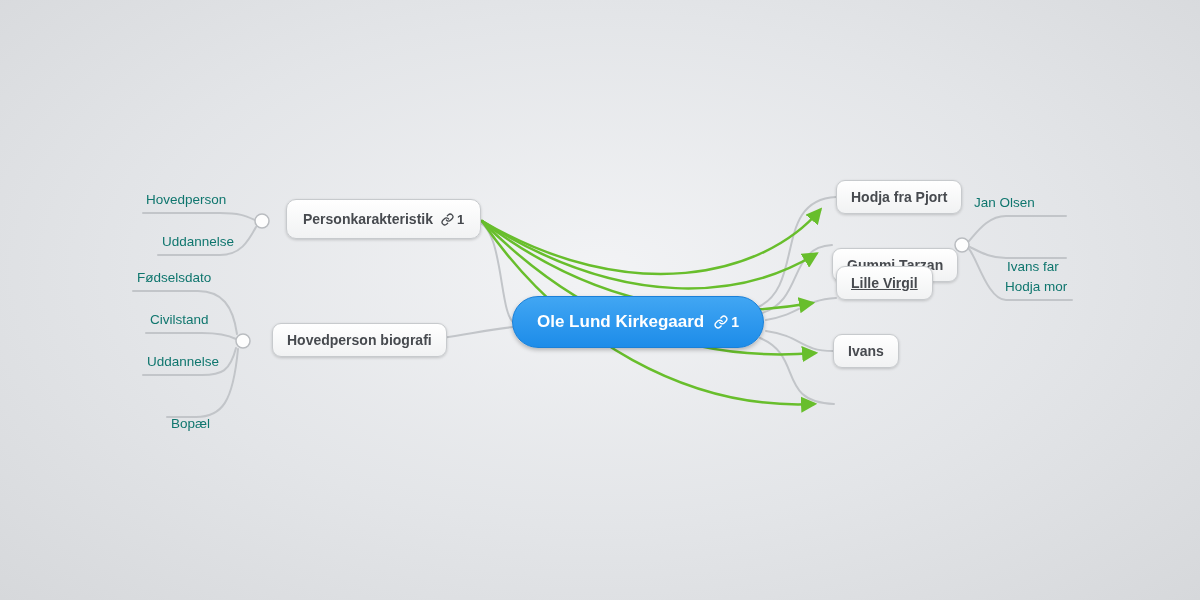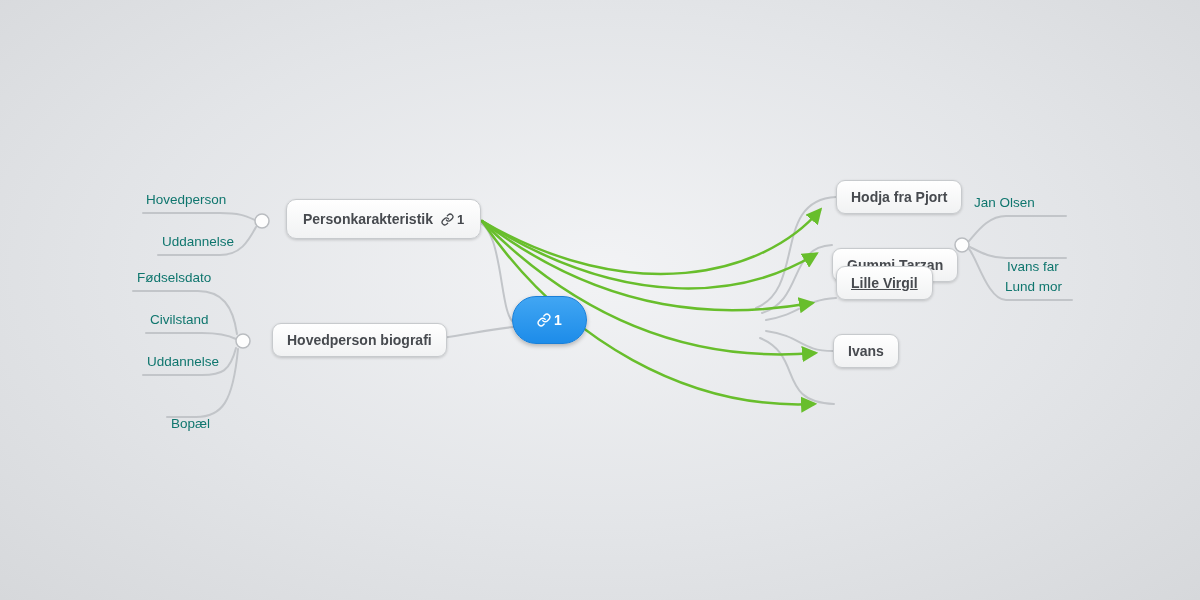--- a/index.html
+++ b/index.html
@@ -91,20 +91,21 @@
     </g>
 
     <g fill="#fdfdfd" stroke="#b9bcc0" stroke-width="1.5">
       <circle cx="262" cy="221" r="7"></circle>
       <circle cx="243" cy="341" r="7"></circle>
       <circle cx="962" cy="245" r="7"></circle>
     </g>
   </svg>
 
   <div class="root" style="left:512px;top:296px;">
+    <span>Ole Lund Kirkegaard</span>
     <span class="linkchip">
       <span>
         <svg viewBox="0 0 24 24" width="14" height="14" fill="none" stroke="currentColor" stroke-width="2.4" stroke-linecap="round" stroke-linejoin="round">
             <path d="M10 13a5 5 0 0 0 7.54.54l3-3a5 5 0 0 0-7.07-7.07l-1.72 1.71"></path>
             <path d="M14 11a5 5 0 0 0-7.54-.54l-3 3a5 5 0 0 0 7.07 7.07l1.71-1.71"></path>
           </svg>
       </span>
       <span>1</span>
     </span>
   </div>
@@ -141,15 +142,15 @@
 
   <div class="leaf" style="left:146px;top:192px;">Hovedperson</div>
   <div class="leaf" style="left:162px;top:234px;">Uddannelse</div>
   <div class="leaf" style="left:137px;top:270px;">Fødselsdato</div>
   <div class="leaf" style="left:150px;top:312px;">Civilstand</div>
   <div class="leaf" style="left:147px;top:354px;">Uddannelse</div>
   <div class="leaf" style="left:171px;top:416px;">Bopæl</div>
 
   <div class="leaf" style="left:974px;top:195px;">Jan Olsen</div>
   <div class="leaf" style="left:1007px;top:223px;margin-top:36px;">Ivans far</div>
-  <div class="leaf" style="left:1005px;top:279px;">Lund mor</div>
+  <div class="leaf" style="left:1005px;top:279px;">Hodja mor</div>
 
 </div>
 
 </body></html>

